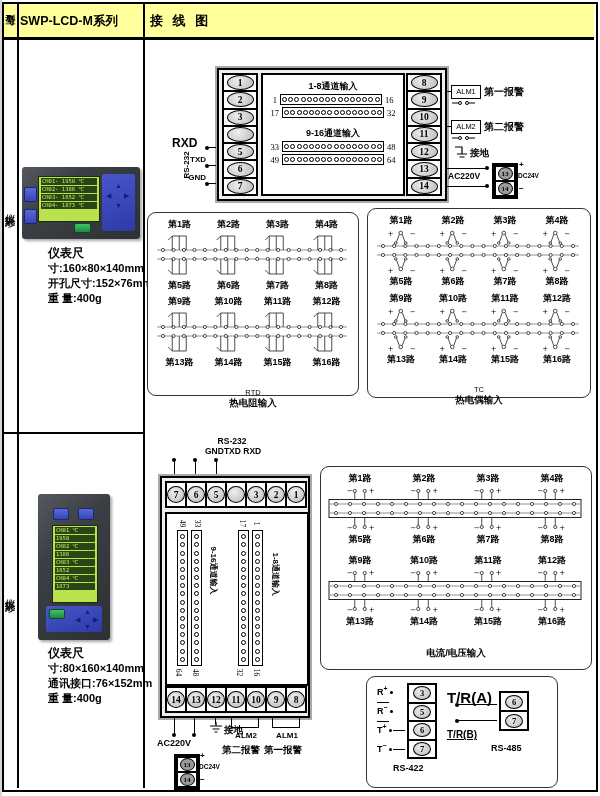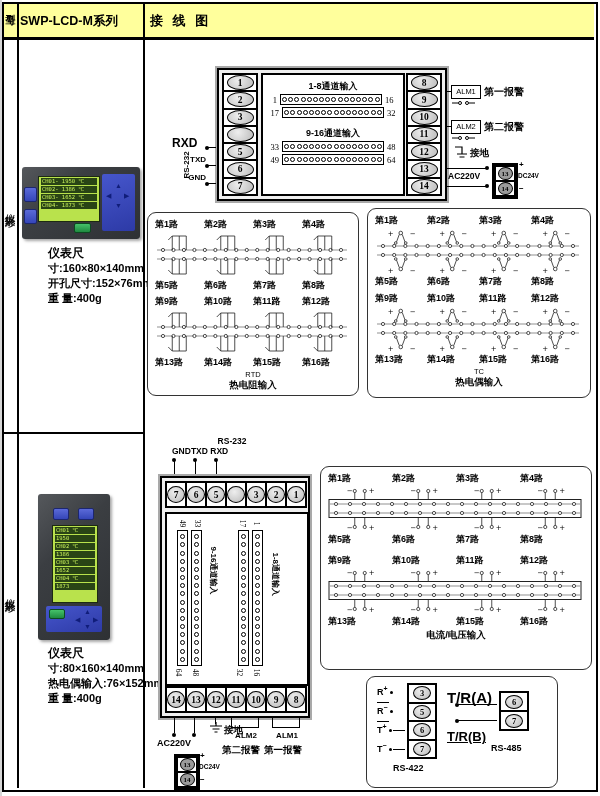--- a/index.html
+++ b/index.html
@@ -34,22 +34,22 @@
   .dcbox{border:2px solid #000;background:#e8e8e8;}
   .dcbox .tcircle{width:13px;height:11px;background:#9b9b9b;font-size:7px;}
   
   .dotstrip{height:9px;border:1px solid #000;background:#fff;display:flex;align-items:center;justify-content:space-evenly;}
   .dot{width:3px;height:3px;border:1px solid #000;border-radius:50%;display:block;}
   .vstrip{width:9px;border:1px solid #000;background:#fff;display:flex;flex-direction:column;align-items:center;justify-content:space-evenly;}
   .striprow{display:flex;align-items:center;justify-content:center;gap:3px;height:13px;font:8.5px "Liberation Serif",serif;}
   
   .diagbox{border:1.5px solid #333;border-radius:9px;background:#fff;box-sizing:border-box;padding:5px 7px 2px 7px;}
   .chrow{display:flex;height:13px;}
-  .chrow span{flex:1;text-align:left;font:bold 9px "Liberation Sans",sans-serif;}
-  .cap{text-align:center;line-height:1.1;margin-top:1px;}
+  .chrow span{flex:1;text-align:center;font:bold 9px "Liberation Sans",sans-serif;}
+  .cap{text-align:center;line-height:1.1;margin-top:19px;}
   .cap .s1{font:7.5px "Liberation Sans",sans-serif;display:block;}
   .cap .s2{font:bold 9.5px "Liberation Sans",sans-serif;display:block;}
   
   .hl{height:1px;background:#000;}
   .vl{width:1px;background:#000;}
   .bullet{width:4px;height:4px;border-radius:50%;background:#000;}
   .bracket{border:1px solid #000;border-top:none;}
   
   .inst{background:linear-gradient(135deg,#55585c 0%,#3b3e42 35%,#2e3134 100%);border-radius:3px;box-shadow:2px 2px 3px rgba(0,0,0,.35);}
   .lcd{background:#b9e24c;border:1px solid #1d2a12;}
@@ -755,27 +755,27 @@
       <span class="arrow" style="left:29px;top:10px;">◀</span>
       <span class="arrow" style="left:47px;top:10px;">▶</span>
       <span class="arrow" style="left:38px;top:17px;">▼</span>
     </div>
   </div>
 
   <div class="abs spec" style="left:20px;top:646px;width:122px;">
     <div>
         <div class="specline first">仪表尺</div>
         <div class="specline">寸:80×160×140mm</div>
-        <div class="specline">热电偶输入:76×152mm</div>
+        <div class="specline">通讯接口:76×152mm</div>
         <div class="specline">重 量:400g</div>
       </div>
   </div>
 
   <div class="abs b" style="left:207px;top:436px;width:50px;text-align:center;font-size:8.5px;">RS-232</div>
-  <div class="abs b" style="left:172px;top:446px;width:90px;font-size:8.5px;">GNDTXD RXD</div>
+  <div class="abs b" style="left:205px;top:446px;width:90px;font-size:8.5px;">GNDTXD RXD</div>
   <div class="abs bullet" style="left:172px;top:458px;"></div>
     <div class="abs vl" style="left:174px;top:461px;height:14px;"></div>
   <div class="abs bullet" style="left:193px;top:458px;"></div>
     <div class="abs vl" style="left:195px;top:461px;height:14px;"></div>
   <div class="abs bullet" style="left:214px;top:458px;"></div>
     <div class="abs vl" style="left:216px;top:461px;height:14px;"></div>
 
   <div class="abs tbox" style="left:160px;top:476px;width:146px;height:238px;">
     <div class="abs hterm" style="left:3px;top:3px;width:140px;height:27px;">
         <div class="tcell">
@@ -1181,18 +1181,18 @@
     <div class="abs cterm" style="left:132px;top:14px;width:30px;height:40px;">
         <div class="tcell">
           <div class="tcircle">6</div>
         </div>
         <div class="tcell">
           <div class="tcircle">7</div>
         </div>
       </div>
     <div class="abs bullet" style="left:88px;top:42px;"></div>
     <div class="abs hl" style="left:90px;top:43px;width:40px;"></div>
-    <div class="abs b" style="left:80px;top:52px;font-size:13px;text-decoration:underline;">T/R(B)</div>
+    <div class="abs b" style="left:80px;top:52px;font-size:10px;text-decoration:underline;">T/R(B)</div>
     <div class="abs b" style="left:124px;top:66px;font-size:9px;">RS-485</div>
 
   </div>
 
 </div>
 
 </body></html>

